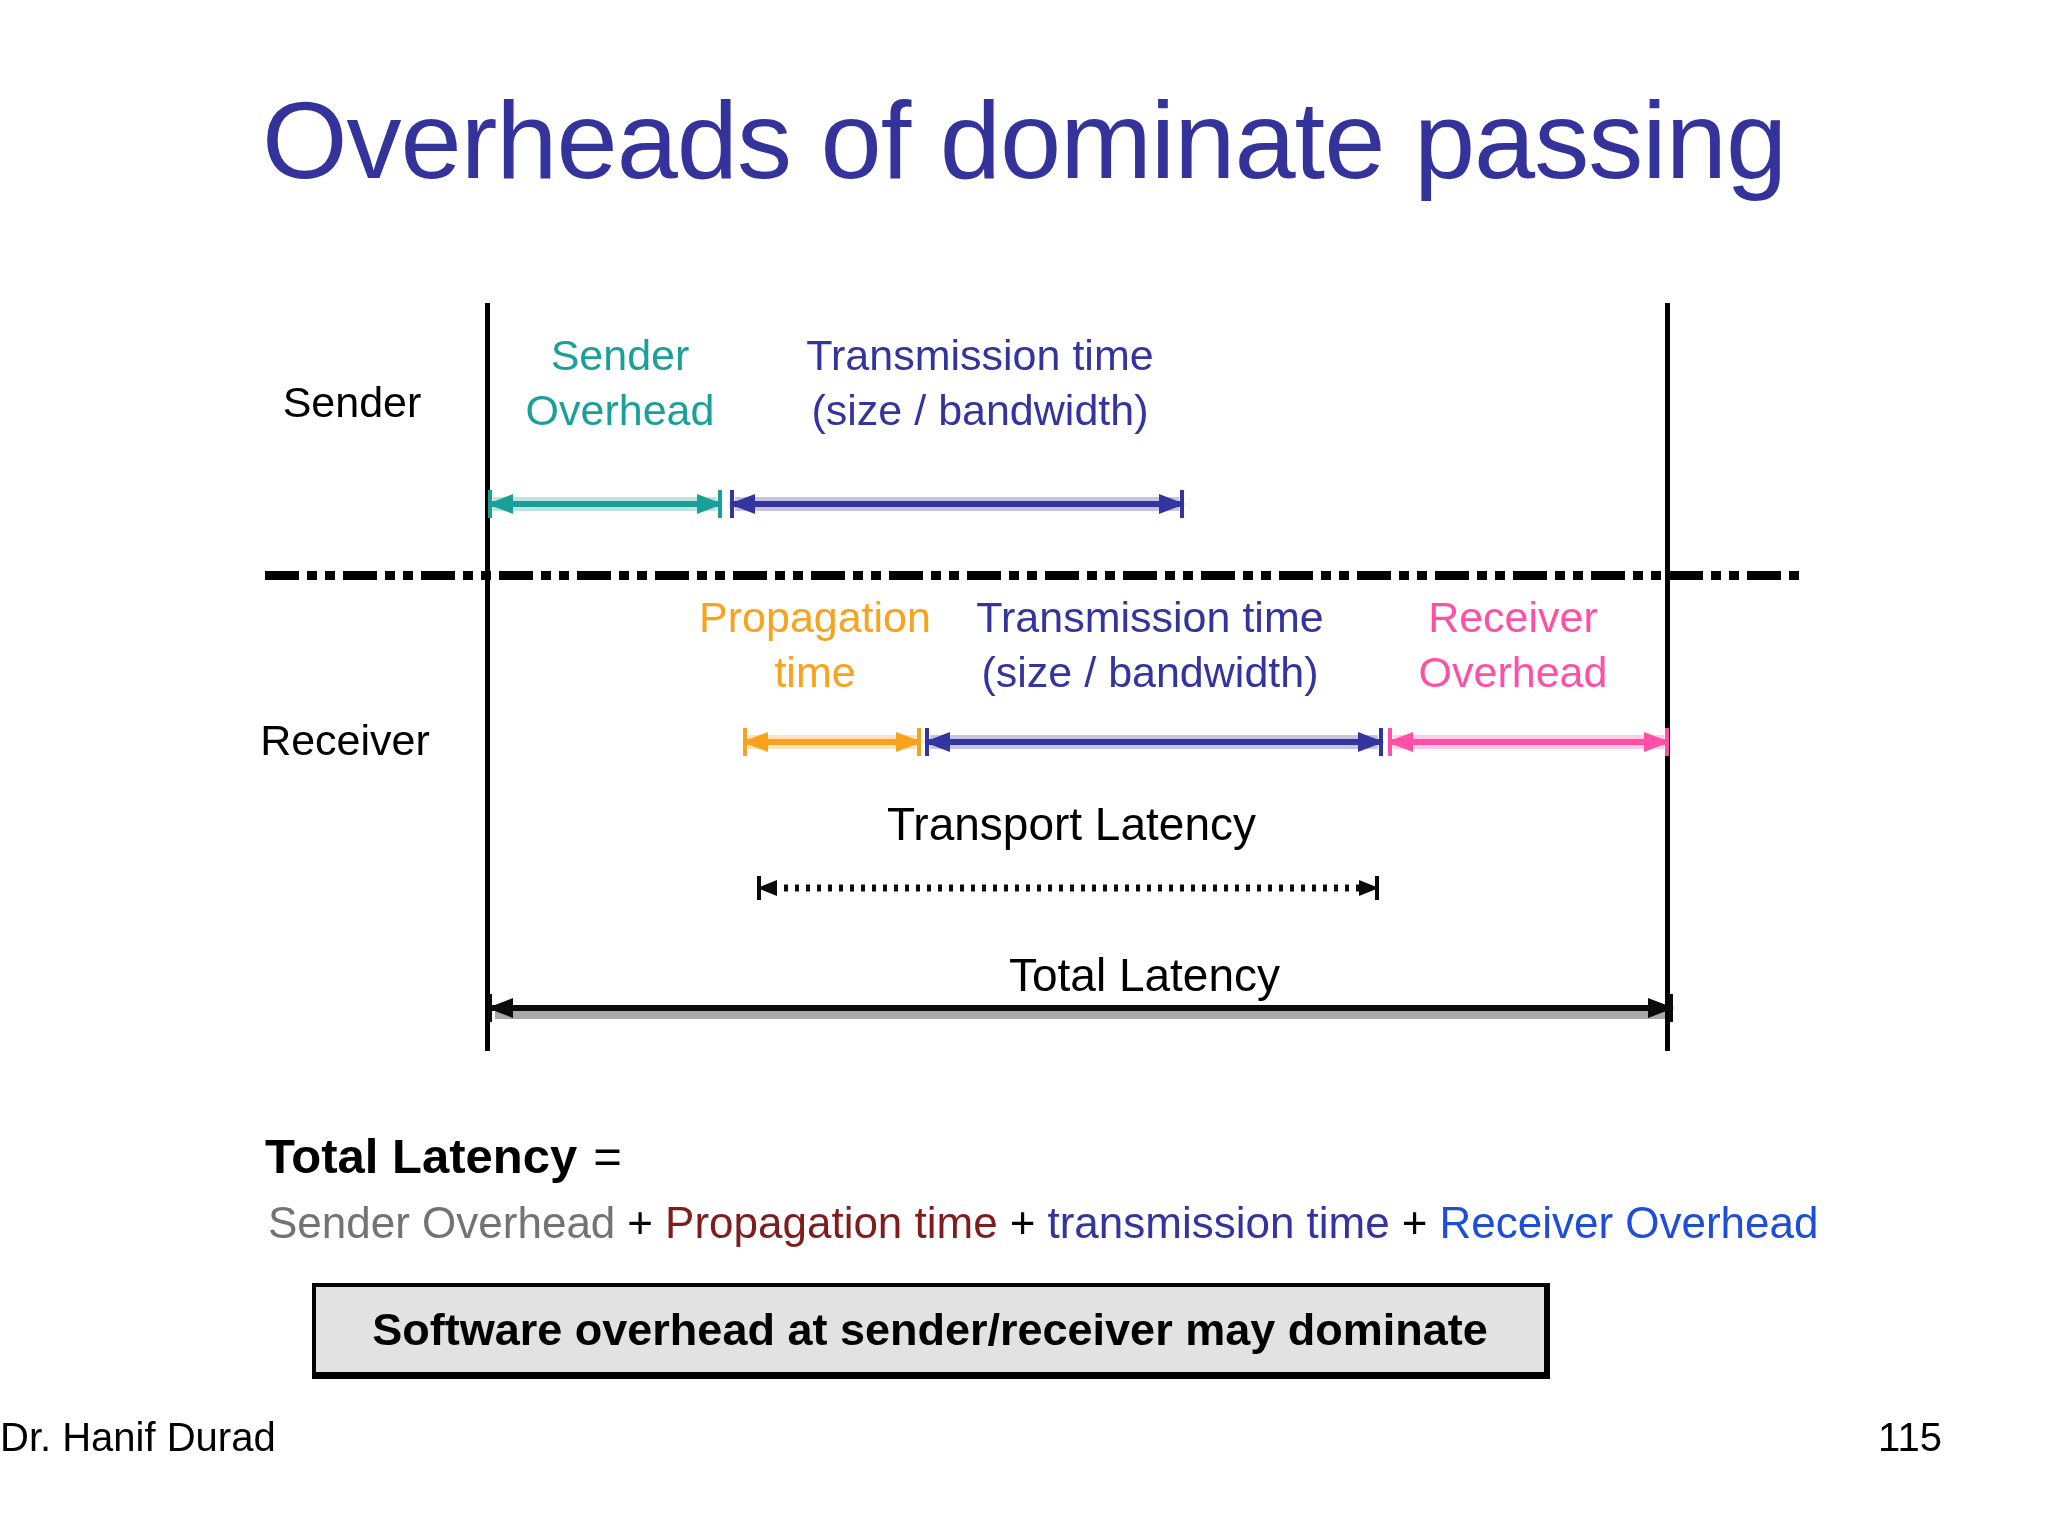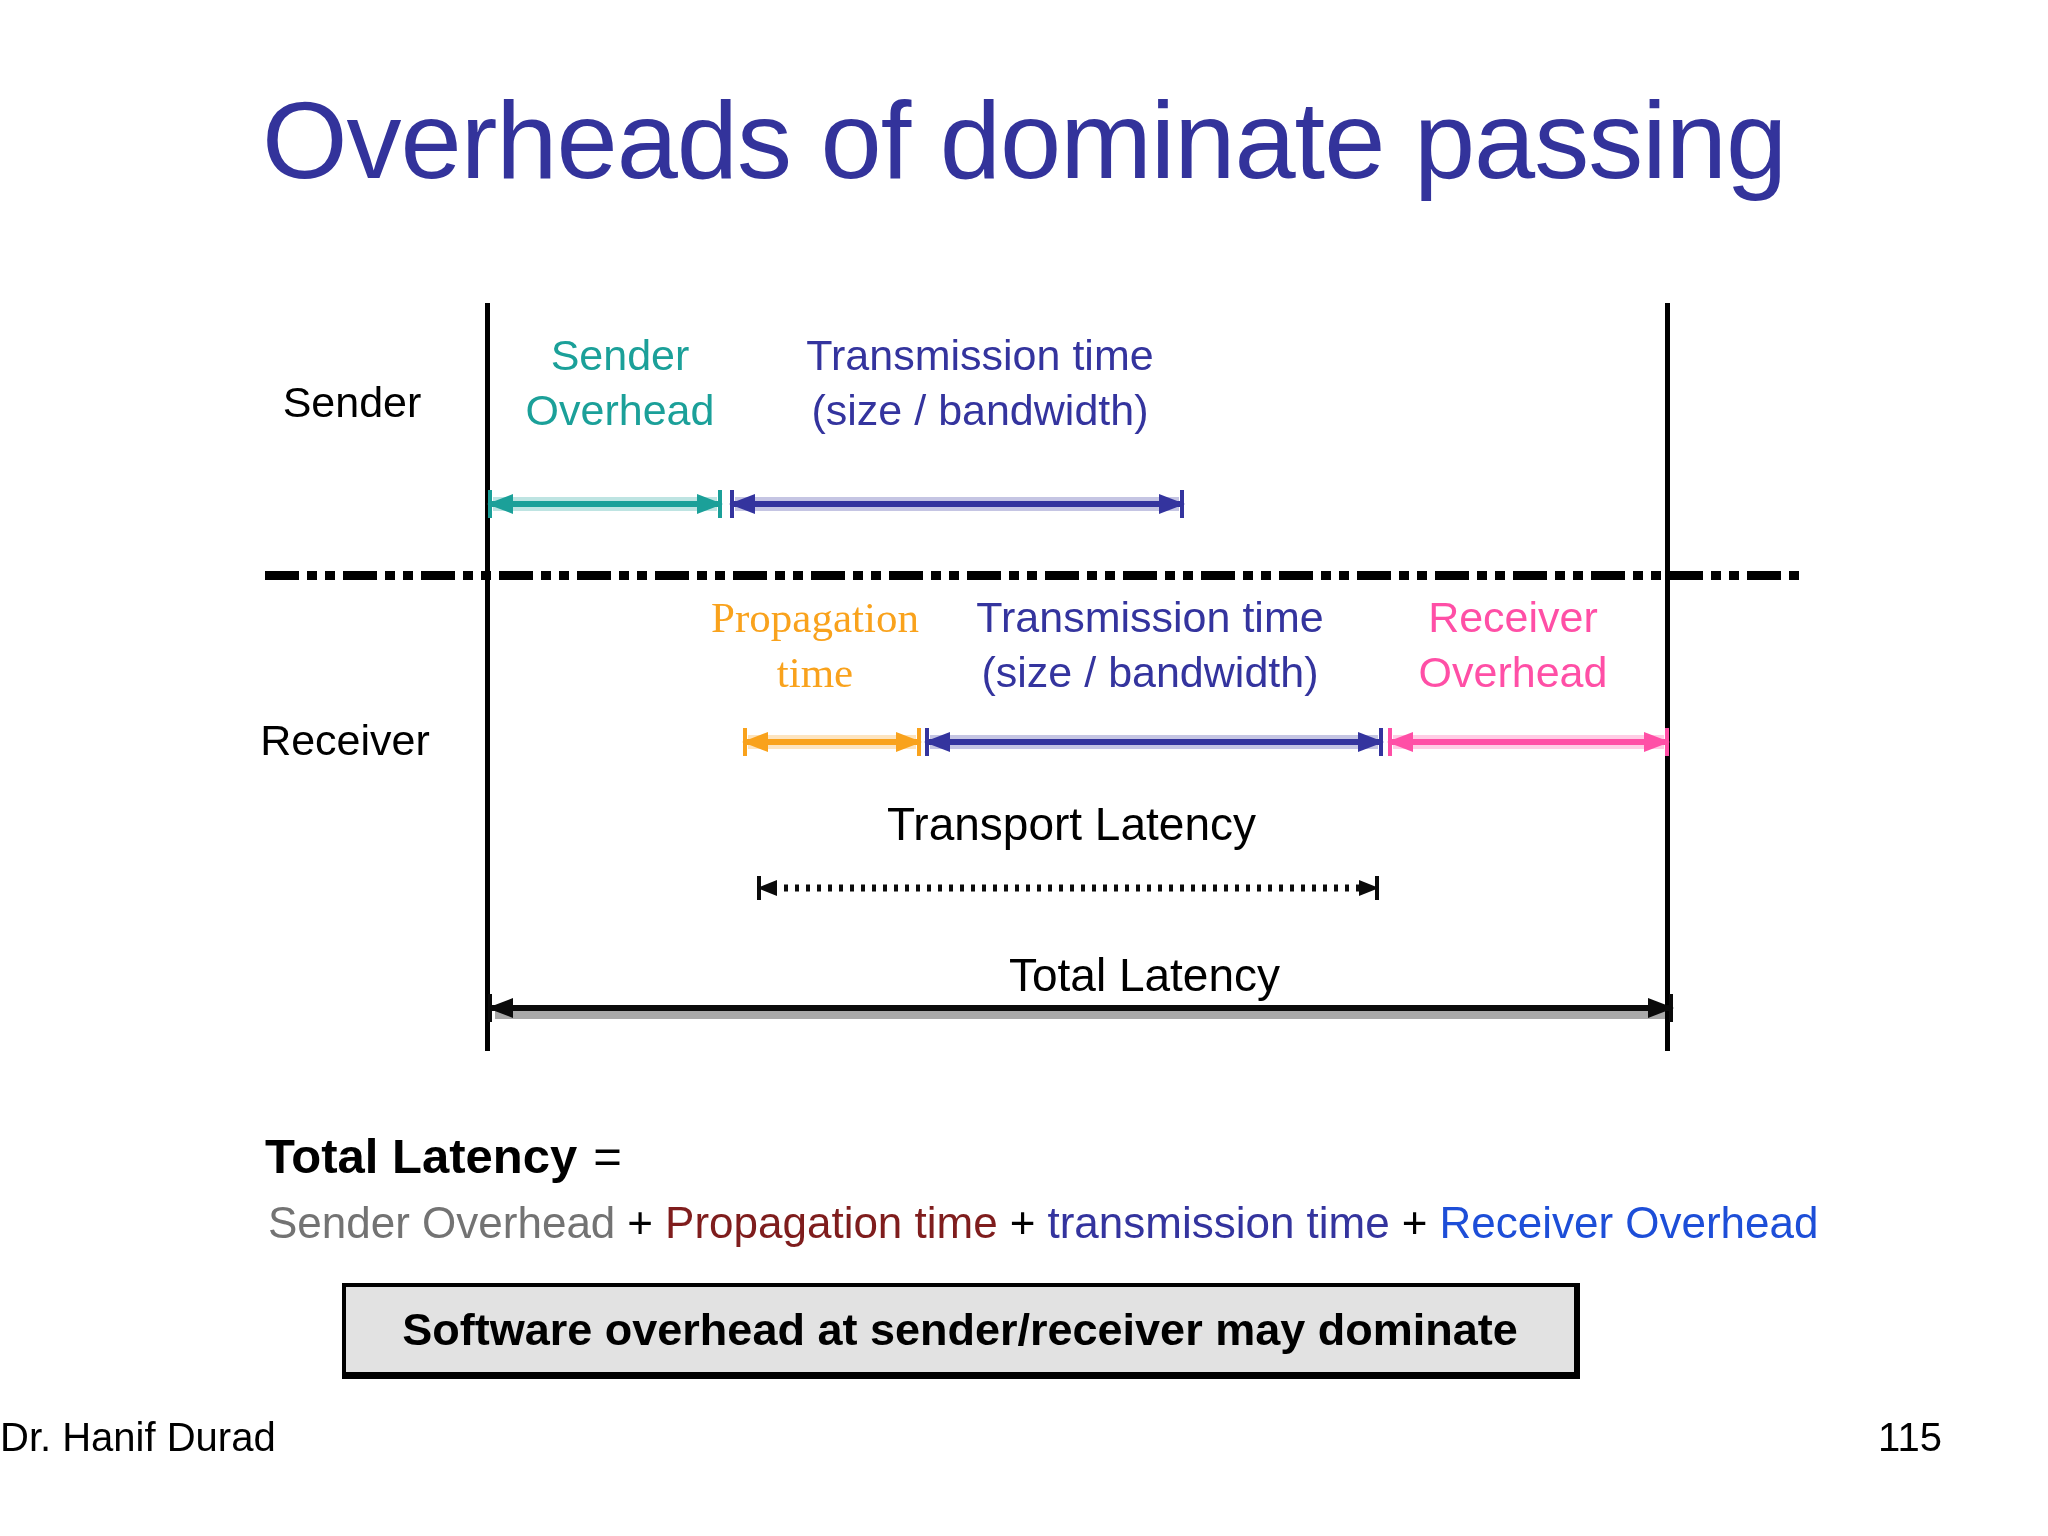--- a/index.html
+++ b/index.html
@@ -25,21 +25,21 @@
       #000 0 34px,transparent 34px 42px,
       #000 42px 52px,transparent 52px 60px,
       #000 60px 70px,transparent 70px 78px);
   }
   
   .rowlabel{font-size:43px;width:220px;text-align:center;}
   .dlabel{font-size:43px;line-height:55px;text-align:center;white-space:nowrap;}
   .latlabel{font-size:46px;text-align:right;white-space:nowrap;}
   .c-teal{color:var(--teal,#1BA099);}
   .c-blue{color:var(--blue,#34349E);}
-  .c-orange{color:var(--orange,#F9A21C);font-family:Liberation Serif, serif;}
+  .c-orange{color:var(--orange,#F9A21C);}
   .c-pink{color:var(--pink,#FF4FA6);}
   
   .arrow{position:absolute;overflow:visible;}
   .arrow .halo{stroke:currentColor;opacity:.28;stroke-width:14px;}
   .arrow .core{stroke:currentColor;stroke-width:6px;}
   .arrow .tick{stroke:currentColor;stroke-width:4px;}
   .arrow polygon{fill:currentColor;}
   .arr-teal{color:var(--teal,#1BA099);}
   .arr-blue{color:var(--blue,#34349E);}
   .arr-orange{color:var(--orange,#F9A21C);}
@@ -48,21 +48,21 @@
   .arr-black .halo{opacity:.35;}
   .arrow .core.dotted{stroke-width:7px;stroke-dasharray:4 7;}
   
   .eq-head{left:233px;top:1128px;font-size:49px;white-space:nowrap;margin-left:32px;}
   .eq-head .lhs{font-weight:bold;}
   .eq-head .equals{margin-left:16px;}
   .eq-line{left:268px;top:1198px;font-size:44px;white-space:nowrap;}
   .eq-line .plus{margin:0 12px;color:#000;}
   
   .callout{
-    left:342px;top:1283px;width:1228px;height:85px;
+    left:312px;top:1283px;width:1228px;height:85px;
     background:var(--box_bg,#E2E2E2);
     border:4px solid #000;border-bottom-width:7px;border-right-width:6px;
     text-align:center;line-height:85px;font-size:45px;font-weight:bold;
     white-space:nowrap;
   }
   
   .footer-author{left:0;right:0;top:1415px;text-align:left;font-size:40px;}
   .page-number{left:1850px;top:1415px;width:120px;text-align:center;font-size:40px;}
 </style>
 </head>

